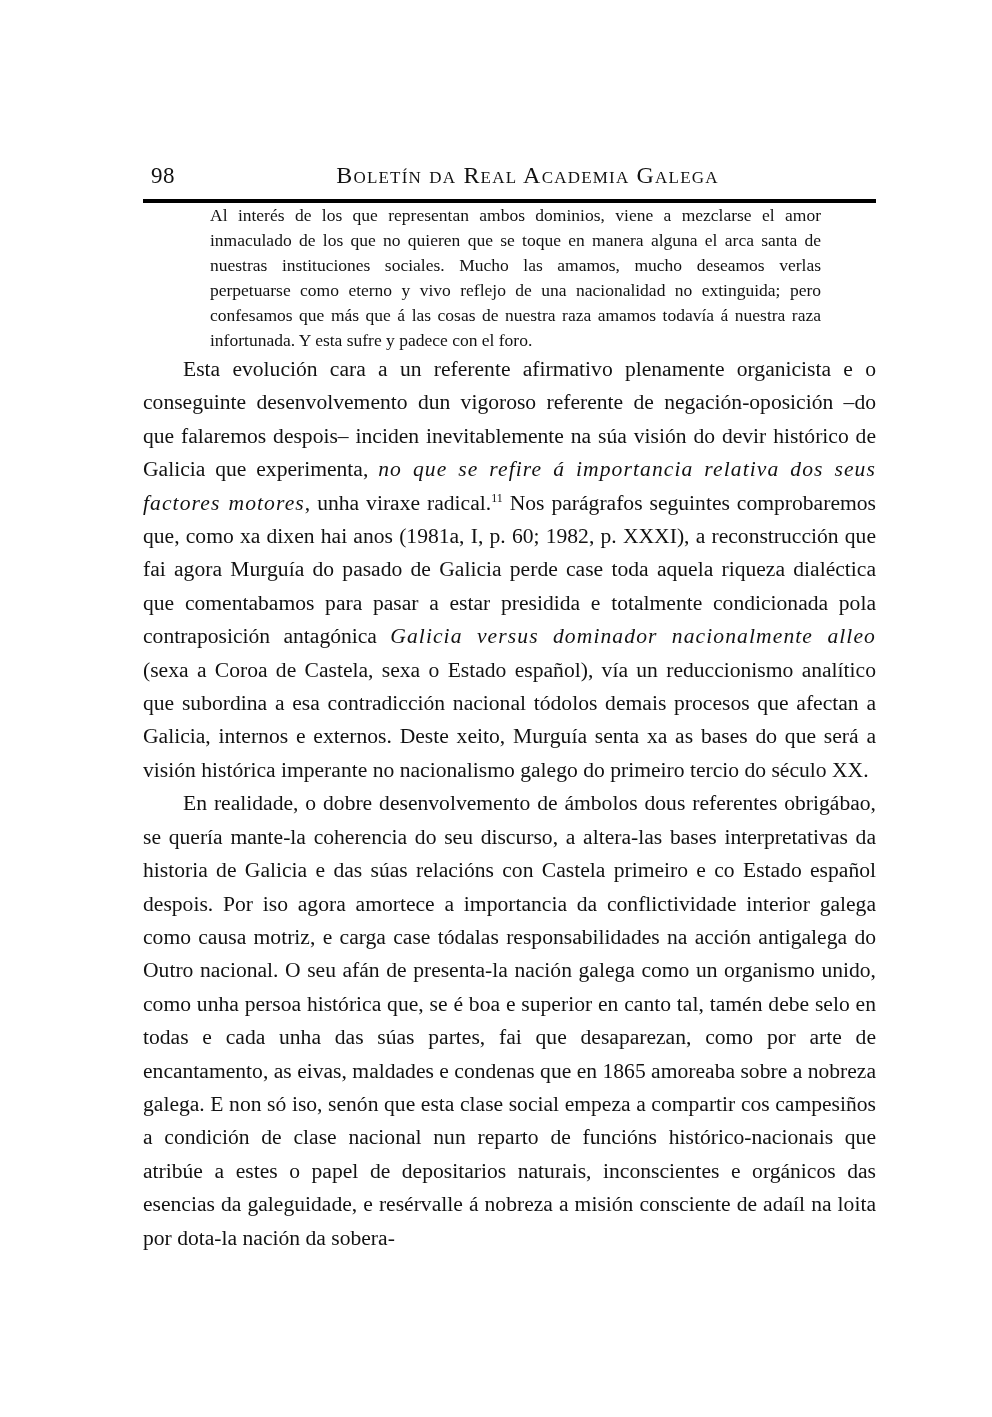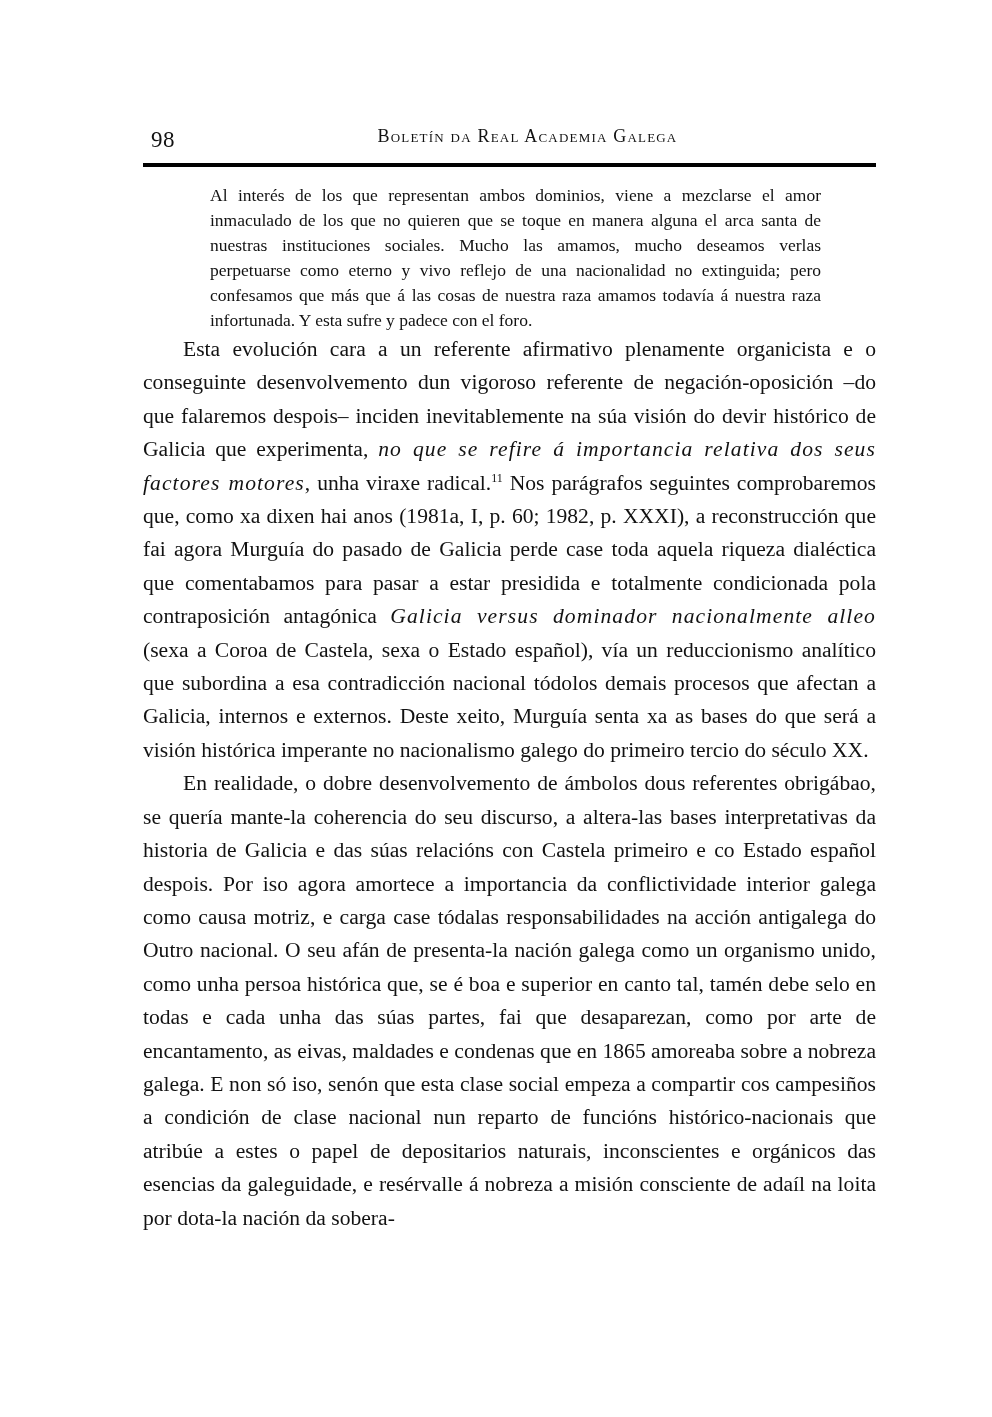--- a/index.html
+++ b/index.html
@@ -27,32 +27,33 @@
   .page-number {
     position: absolute;
     left: 8px;
     top: 1px;
     font-size: 23px;
     letter-spacing: 0.5px;
   }
   .journal-title {
     text-align: center;
     padding-left: 36px;
-    font-size: 18px;
+    font-size: 24px;
     font-variant: small-caps;
     letter-spacing: 1.2px;
     white-space: nowrap;
+    margin-top: 36px;
   }
   .header-rule {
     height: 4px;
     background: #000000;
     margin-top: 7px;
   }
   .quote-block {
-    margin: 16px 55px 0 67px;
+    margin: 0 55px 0 67px;
     font-size: 17.5px;
     line-height: 25px;
     text-align: justify;
   }
   .body-text {
     font-size: 21.6px;
     line-height: 33.4px;
     text-align: justify;
   }
   .body-text p {

